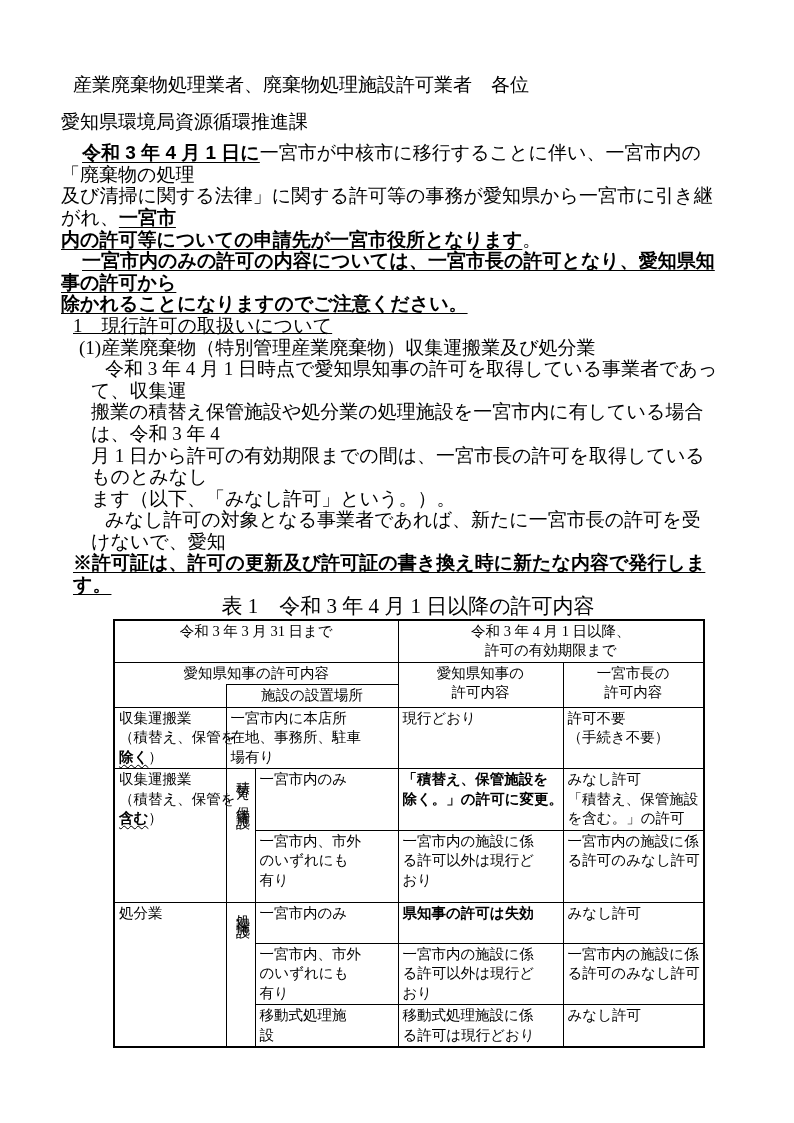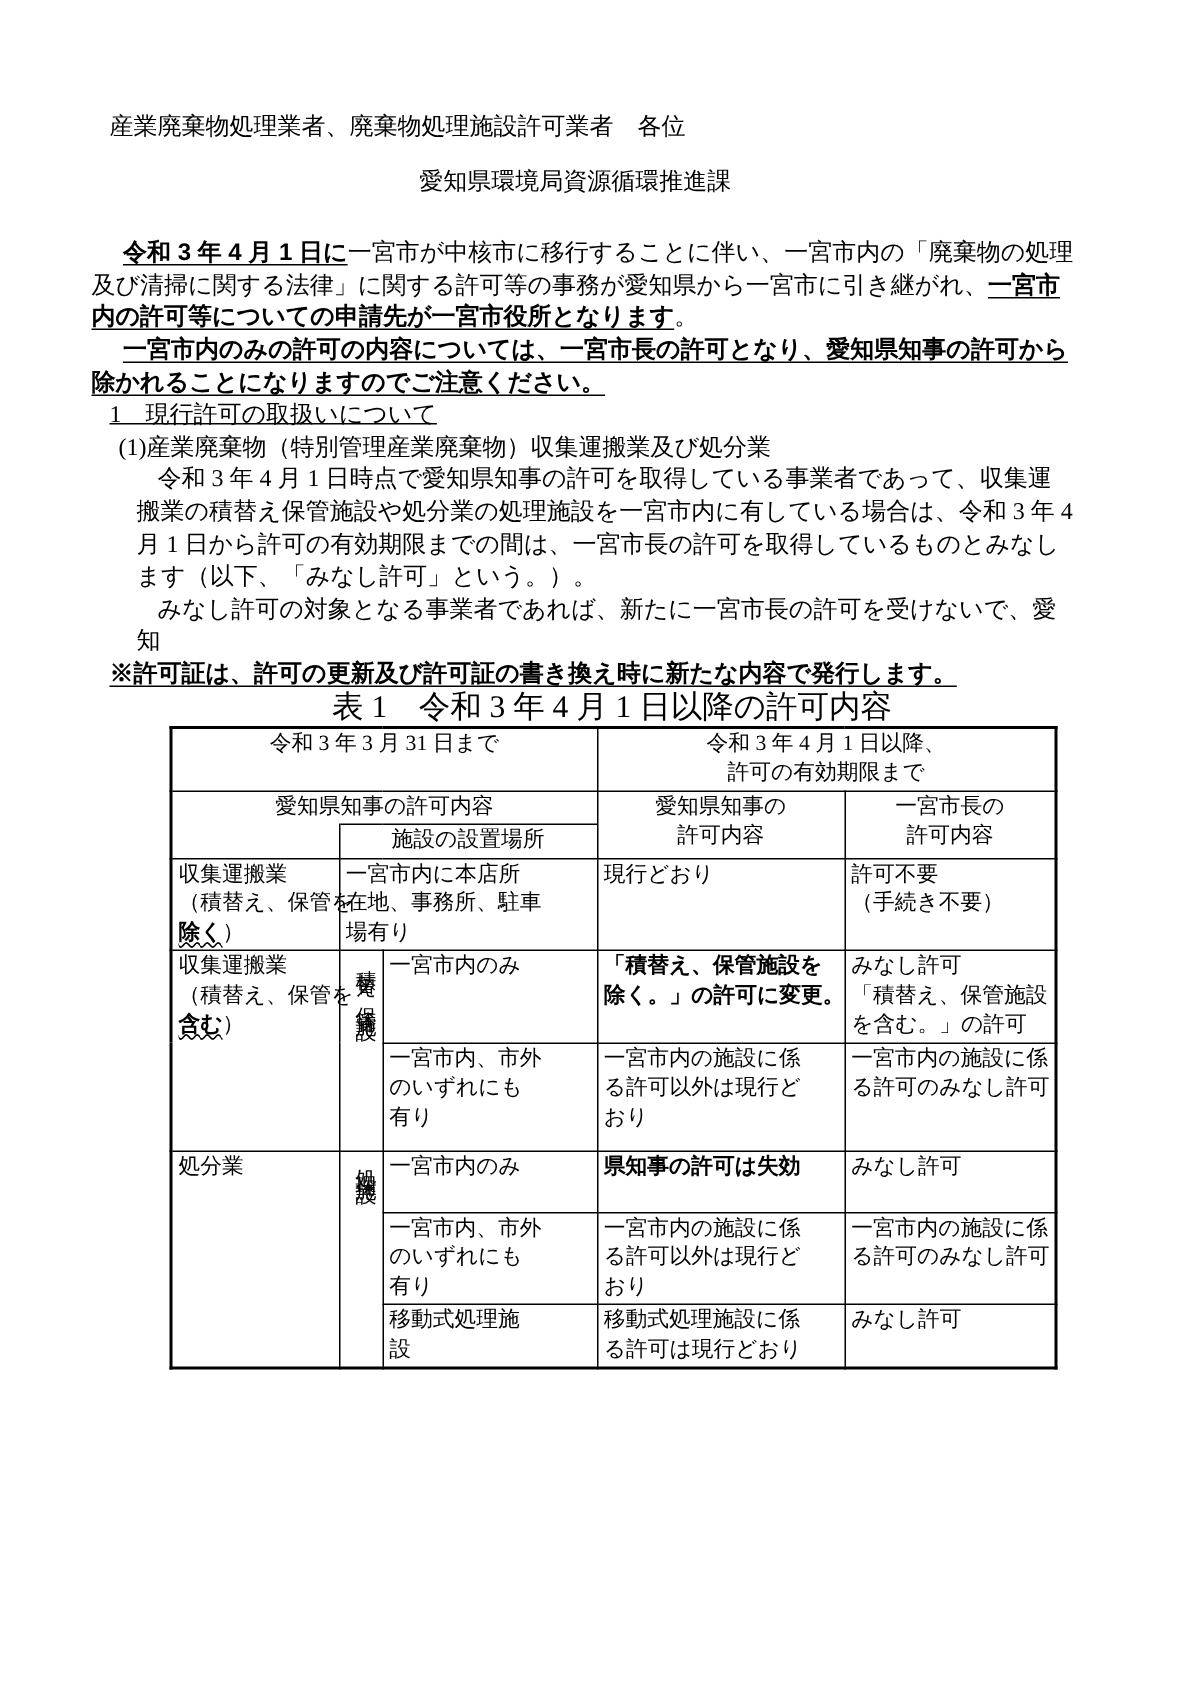--- a/index.html
+++ b/index.html
@@ -2,28 +2,28 @@
 <html><head>
 <meta charset="utf-8">
 <style>
   * { box-sizing: border-box; }
   html,body { margin:0; padding:0; background:#e0e0e0; }
   .page {
     width:794px; height:1123px; margin:0 auto; background:#ffffff;
     padding:74px 75px 0 61px; overflow:hidden; position:relative;
     font-family:"Liberation Serif", serif; color:#000;
   }
-  .line { font-size:16px; line-height:21.6px; white-space:pre-line; }
+  .line { font-size:19px; line-height:21.6px; white-space:pre-line; }
   .recipient { margin-left:12px; }
-  .sender { text-align:center; margin-right:13px; margin-top:15px; }
+  .sender { text-align:left; margin-right:13px; margin-top:15px; }
   .doc-title {
     margin:17px 0 0 44px; font-family:"Liberation Sans", sans-serif;
     font-weight:bold; font-size:17.5px; line-height:25.5px;
   }
-  .intro { margin-top:26px; }
+  .intro { margin-top:10px; }
   .ind  { text-indent:21px; }
   .bu {
     font-family:"Liberation Sans", sans-serif; font-weight:bold;
     text-decoration:underline; text-decoration-thickness:1px; text-underline-offset:3px;
   }
   .sec-heading { margin-left:12px;text-decoration:underline; }
   .sub-heading { margin-left:18px; }
   .body-para { margin-left:30px; }
   .ind2 { text-indent:14px; }
   .note-line { margin-left:12px; }

